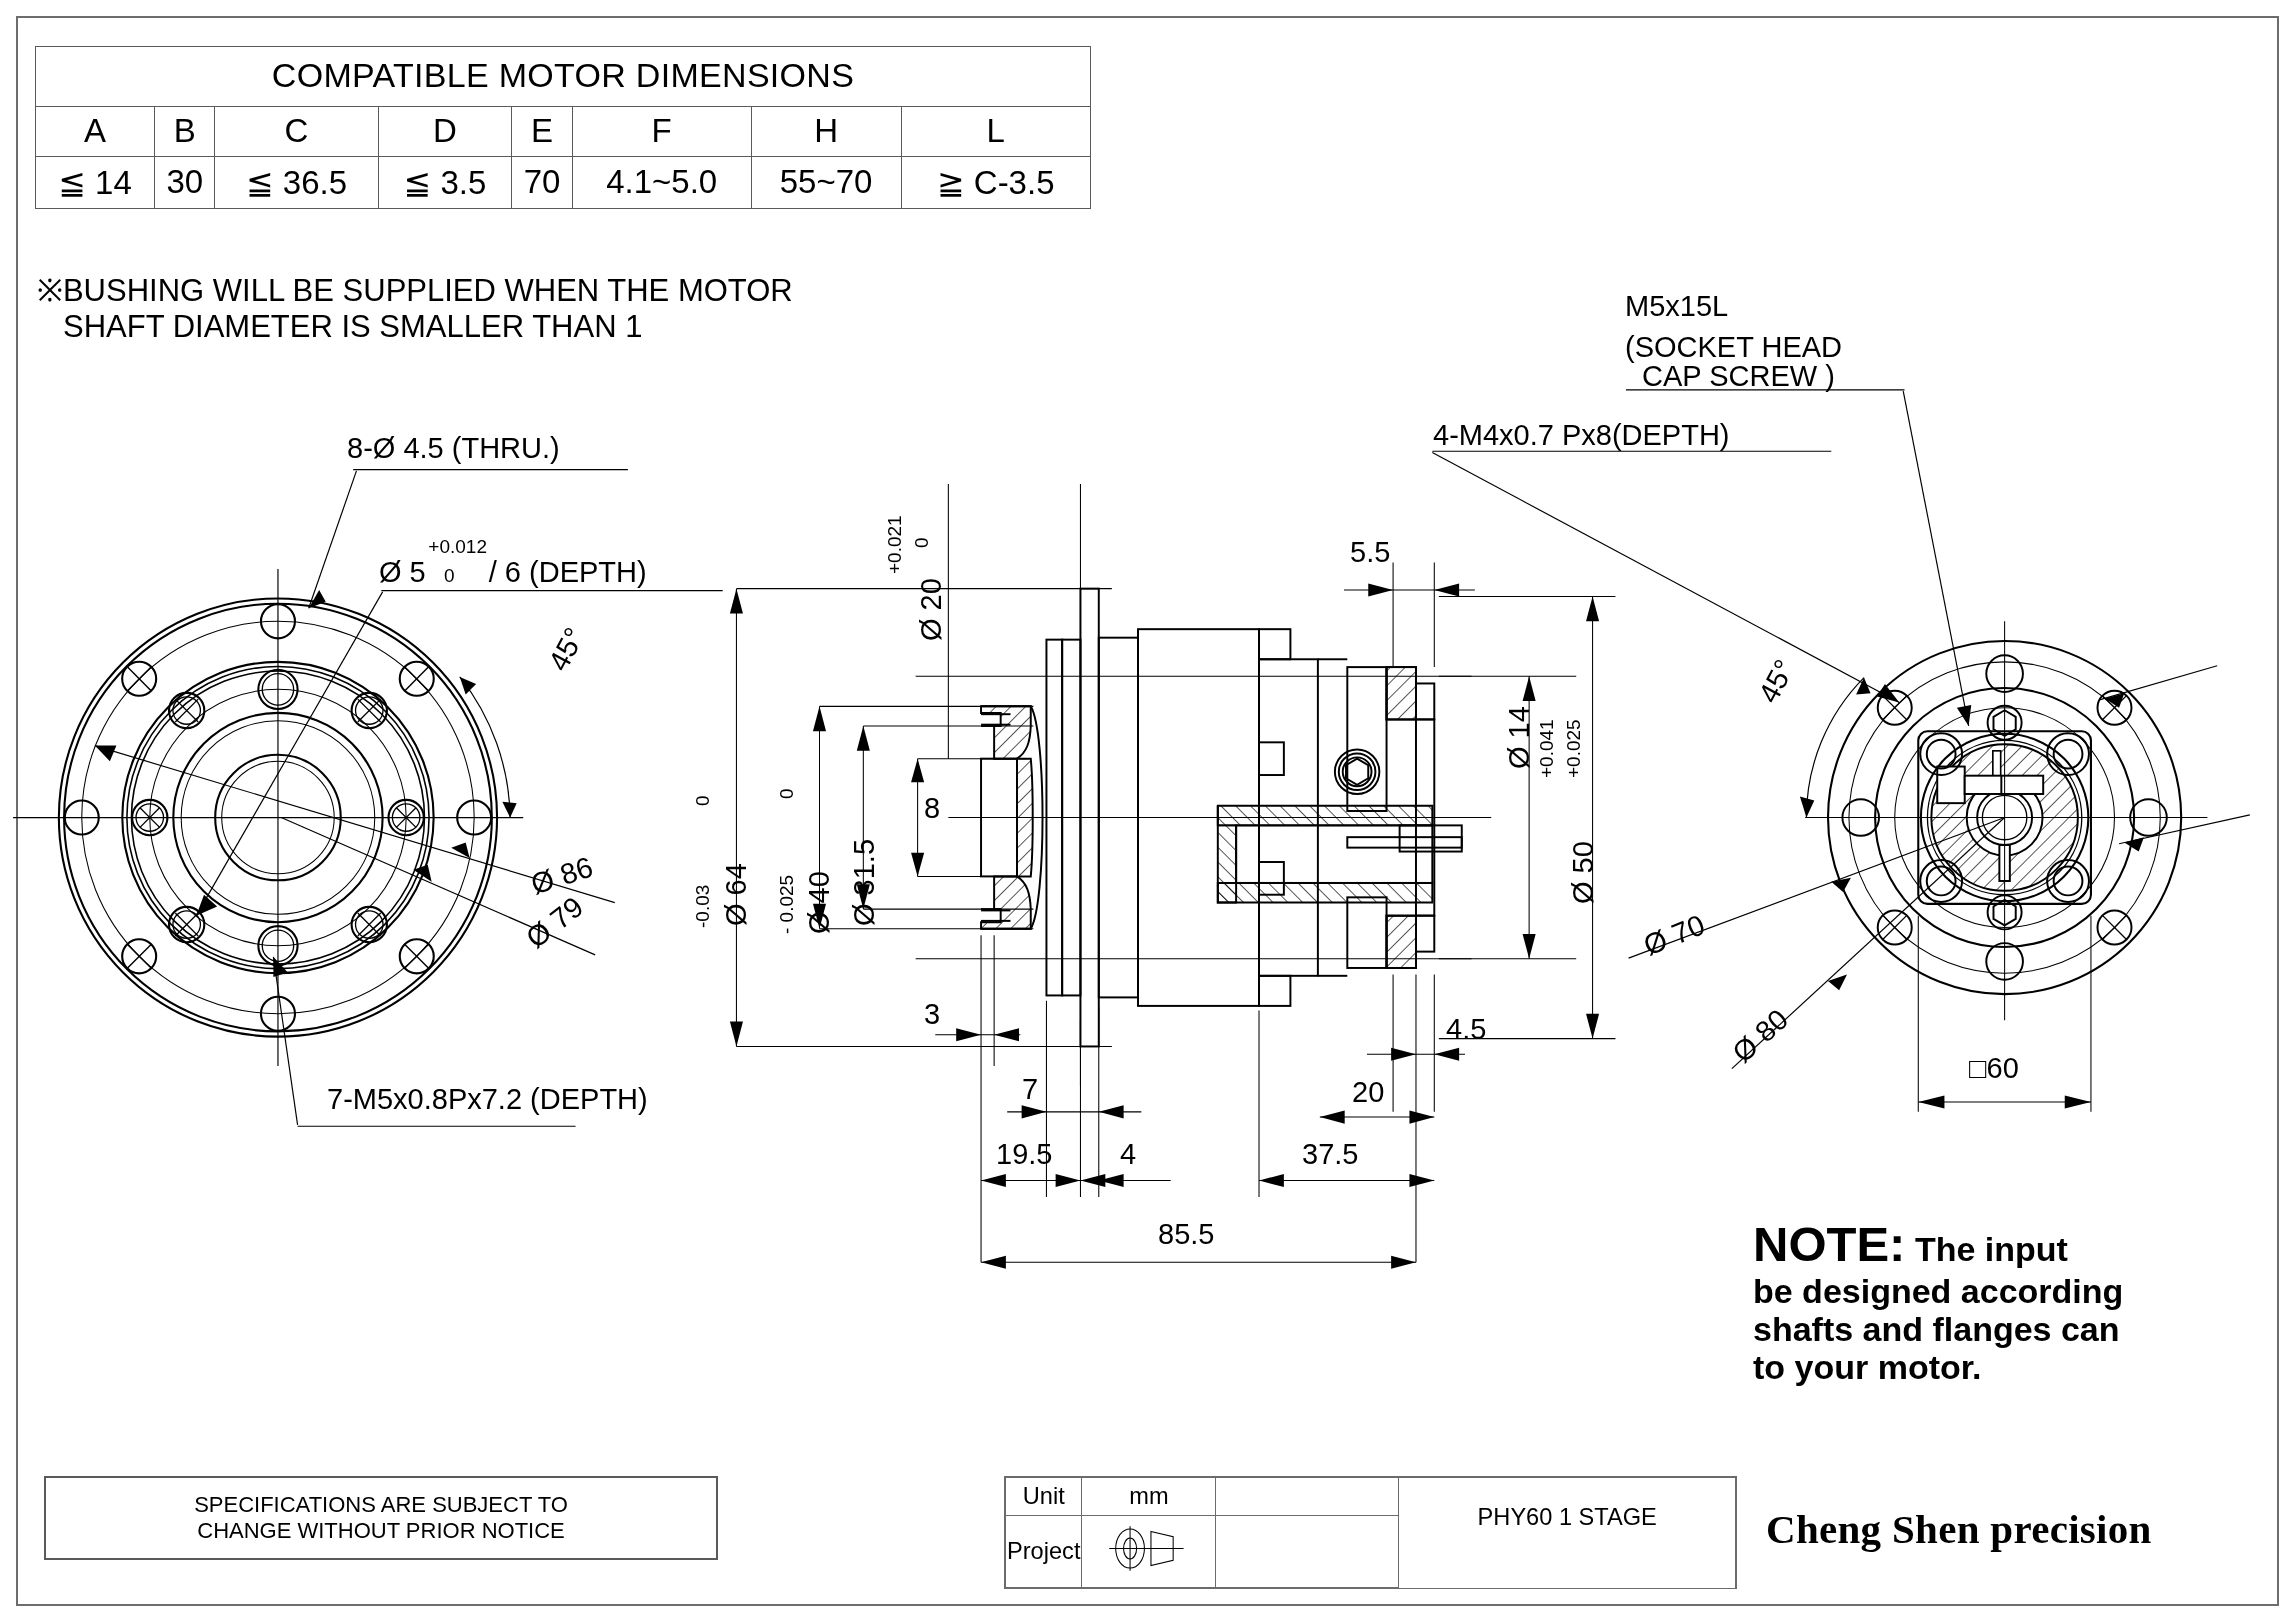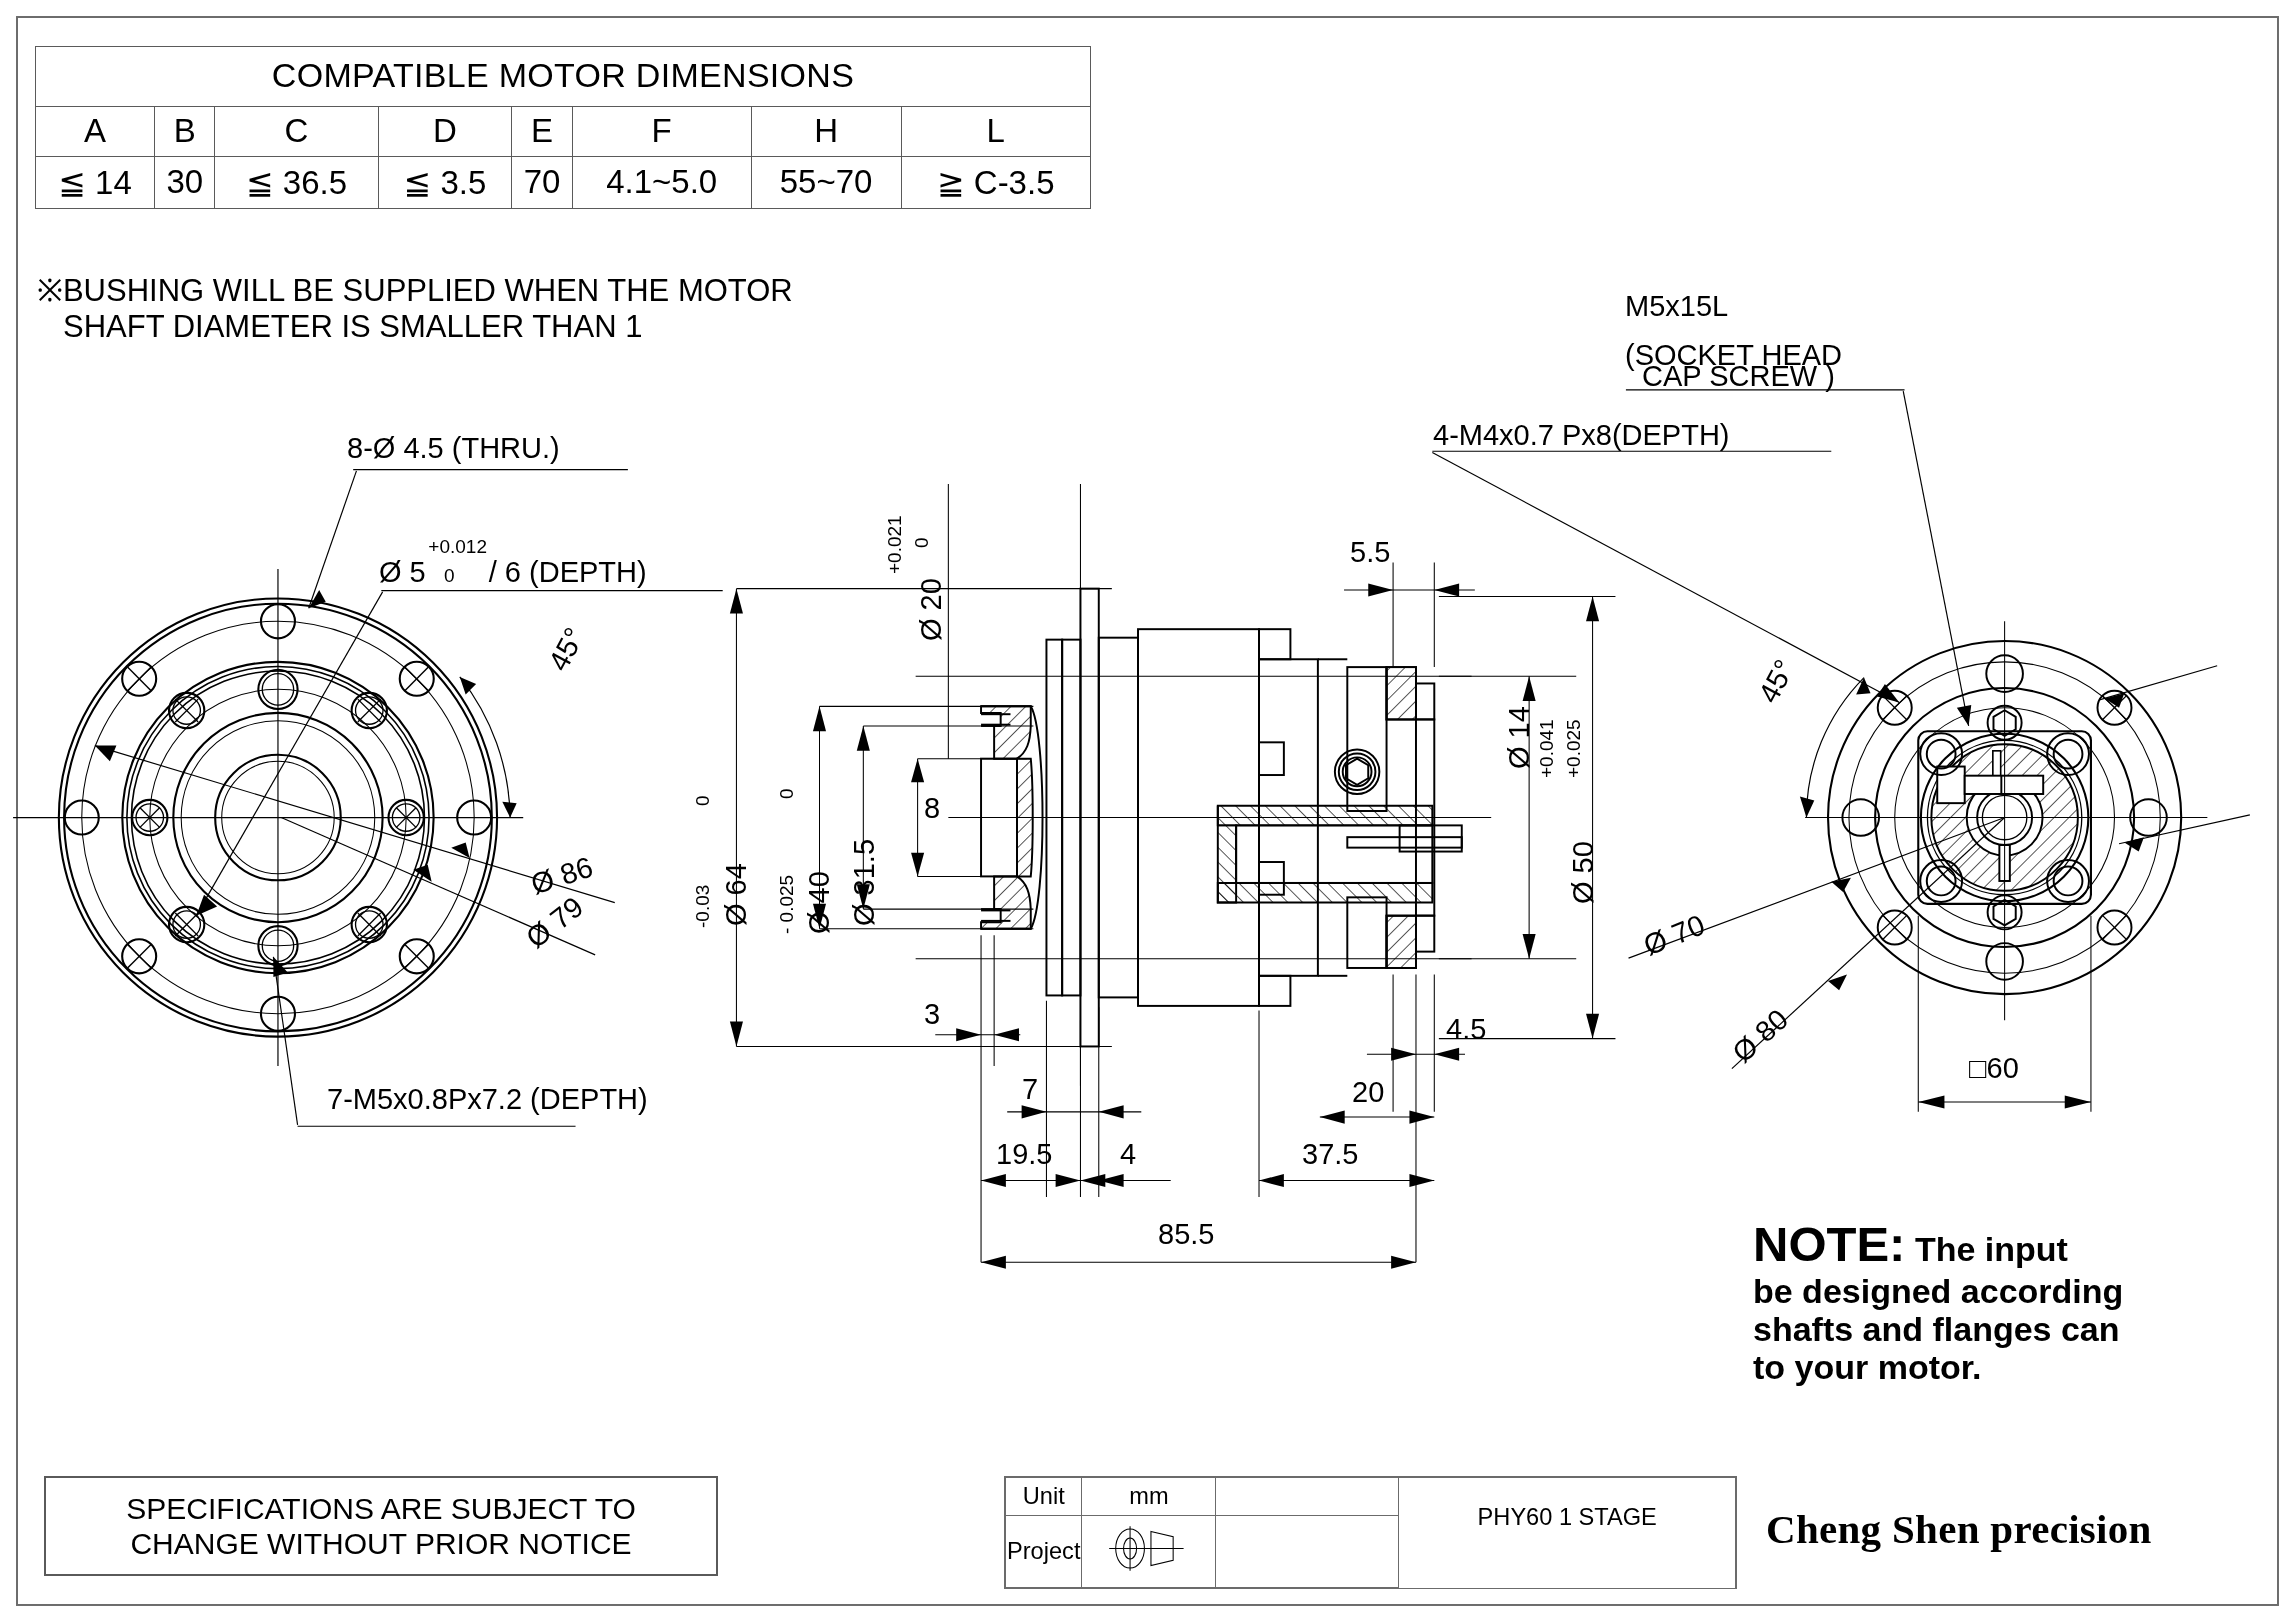--- a/index.html
+++ b/index.html
@@ -32,23 +32,23 @@
   }
   #motor-table .t-title { font-size:34px; padding:9.2px 0 10.5px; letter-spacing:0.3px; }
   #motor-table .t-head  { font-size:33px; padding:5.2px 0 6.5px; }
   #motor-table .t-val   { font-size:33px; padding:5.2px 0 6.5px; }
 
   #bushing-note { left:37px; top:273px; line-height:1.16; font-size:31px; }
   #bushing-note div:nth-child(2){ padding-left:26px; }
 
   
   #spec-box {
-    position:absolute; left:44px; top:1476px; width:674px; height:100px;
+    position:absolute; left:44px; top:1476px; width:674px; height:84px;
     border:2px solid #5a5a5a; display:flex; align-items:center; justify-content:center;
-    text-align:center; line-height:1.18; font-size:30px;
+    text-align:center; line-height:1.18; font-size:22px;
   }
   #title-block {
     position:absolute; left:1004px; top:1476px; width:733px; height:113px;
     border:1.3px solid #6b6b6b; border-collapse:collapse;
   }
   #title-block table { width:100%; height:100%; border-collapse:collapse;padding-left:33px; }
   #title-block td { border:1.3px solid #6b6b6b; text-align:center; font-size:23.6px; }
   .tb-unit  { width:72px; }
   .tb-mm    { width:134px; }
   .tb-blank { width:183px; }
@@ -568,21 +568,21 @@
   <div class="txt dim" style="left:924px; top:998px;">3</div>
   <div class="txt dim" style="left:1022px; top:1073px;">7</div>
   <div class="txt dim" style="left:996px; top:1138px;">19.5</div>
   <div class="txt dim" style="left:1120px; top:1138px;">4</div>
   <div class="txt dim" style="left:1302px; top:1138px;">37.5</div>
   <div class="txt dim" style="left:1352px; top:1076px;">20</div>
   <div class="txt dim" style="left:1446px; top:1013px;">4.5</div>
   <div class="txt dim" style="left:1158px; top:1218px;">85.5</div>
 
   <div class="txt lead" style="left:1625px; top:290px;">M5x15L</div>
-  <div class="txt lead" style="left:1625px; top:339px;text-align:center;">(SOCKET HEAD</div>
+  <div class="txt lead" style="left:1625px; top:331px;text-align:center;">(SOCKET HEAD</div>
   <div class="txt lead" style="left:1642px; top:360px;">CAP SCREW )</div>
   <div class="txt lead" style="left:1433px; top:419px;">4-M4x0.7 Px8(DEPTH)</div>
 
   <div class="txt dim vert" style="left:1752px; top:693px; transform:rotate(-62deg);">45°</div>
   <div class="txt dim vert" style="left:1639px; top:932px; transform:rotate(-22deg);">Ø 70</div>
   <div class="txt dim vert" style="left:1726px; top:1045px; transform:rotate(-42deg);">Ø 80</div>
   <div class="txt dim" style="left:1969px; top:1052px;">□60</div>
 
   <div id="note-block">
     <div><span class="big">NOTE:</span> <span>The input</span></div>

